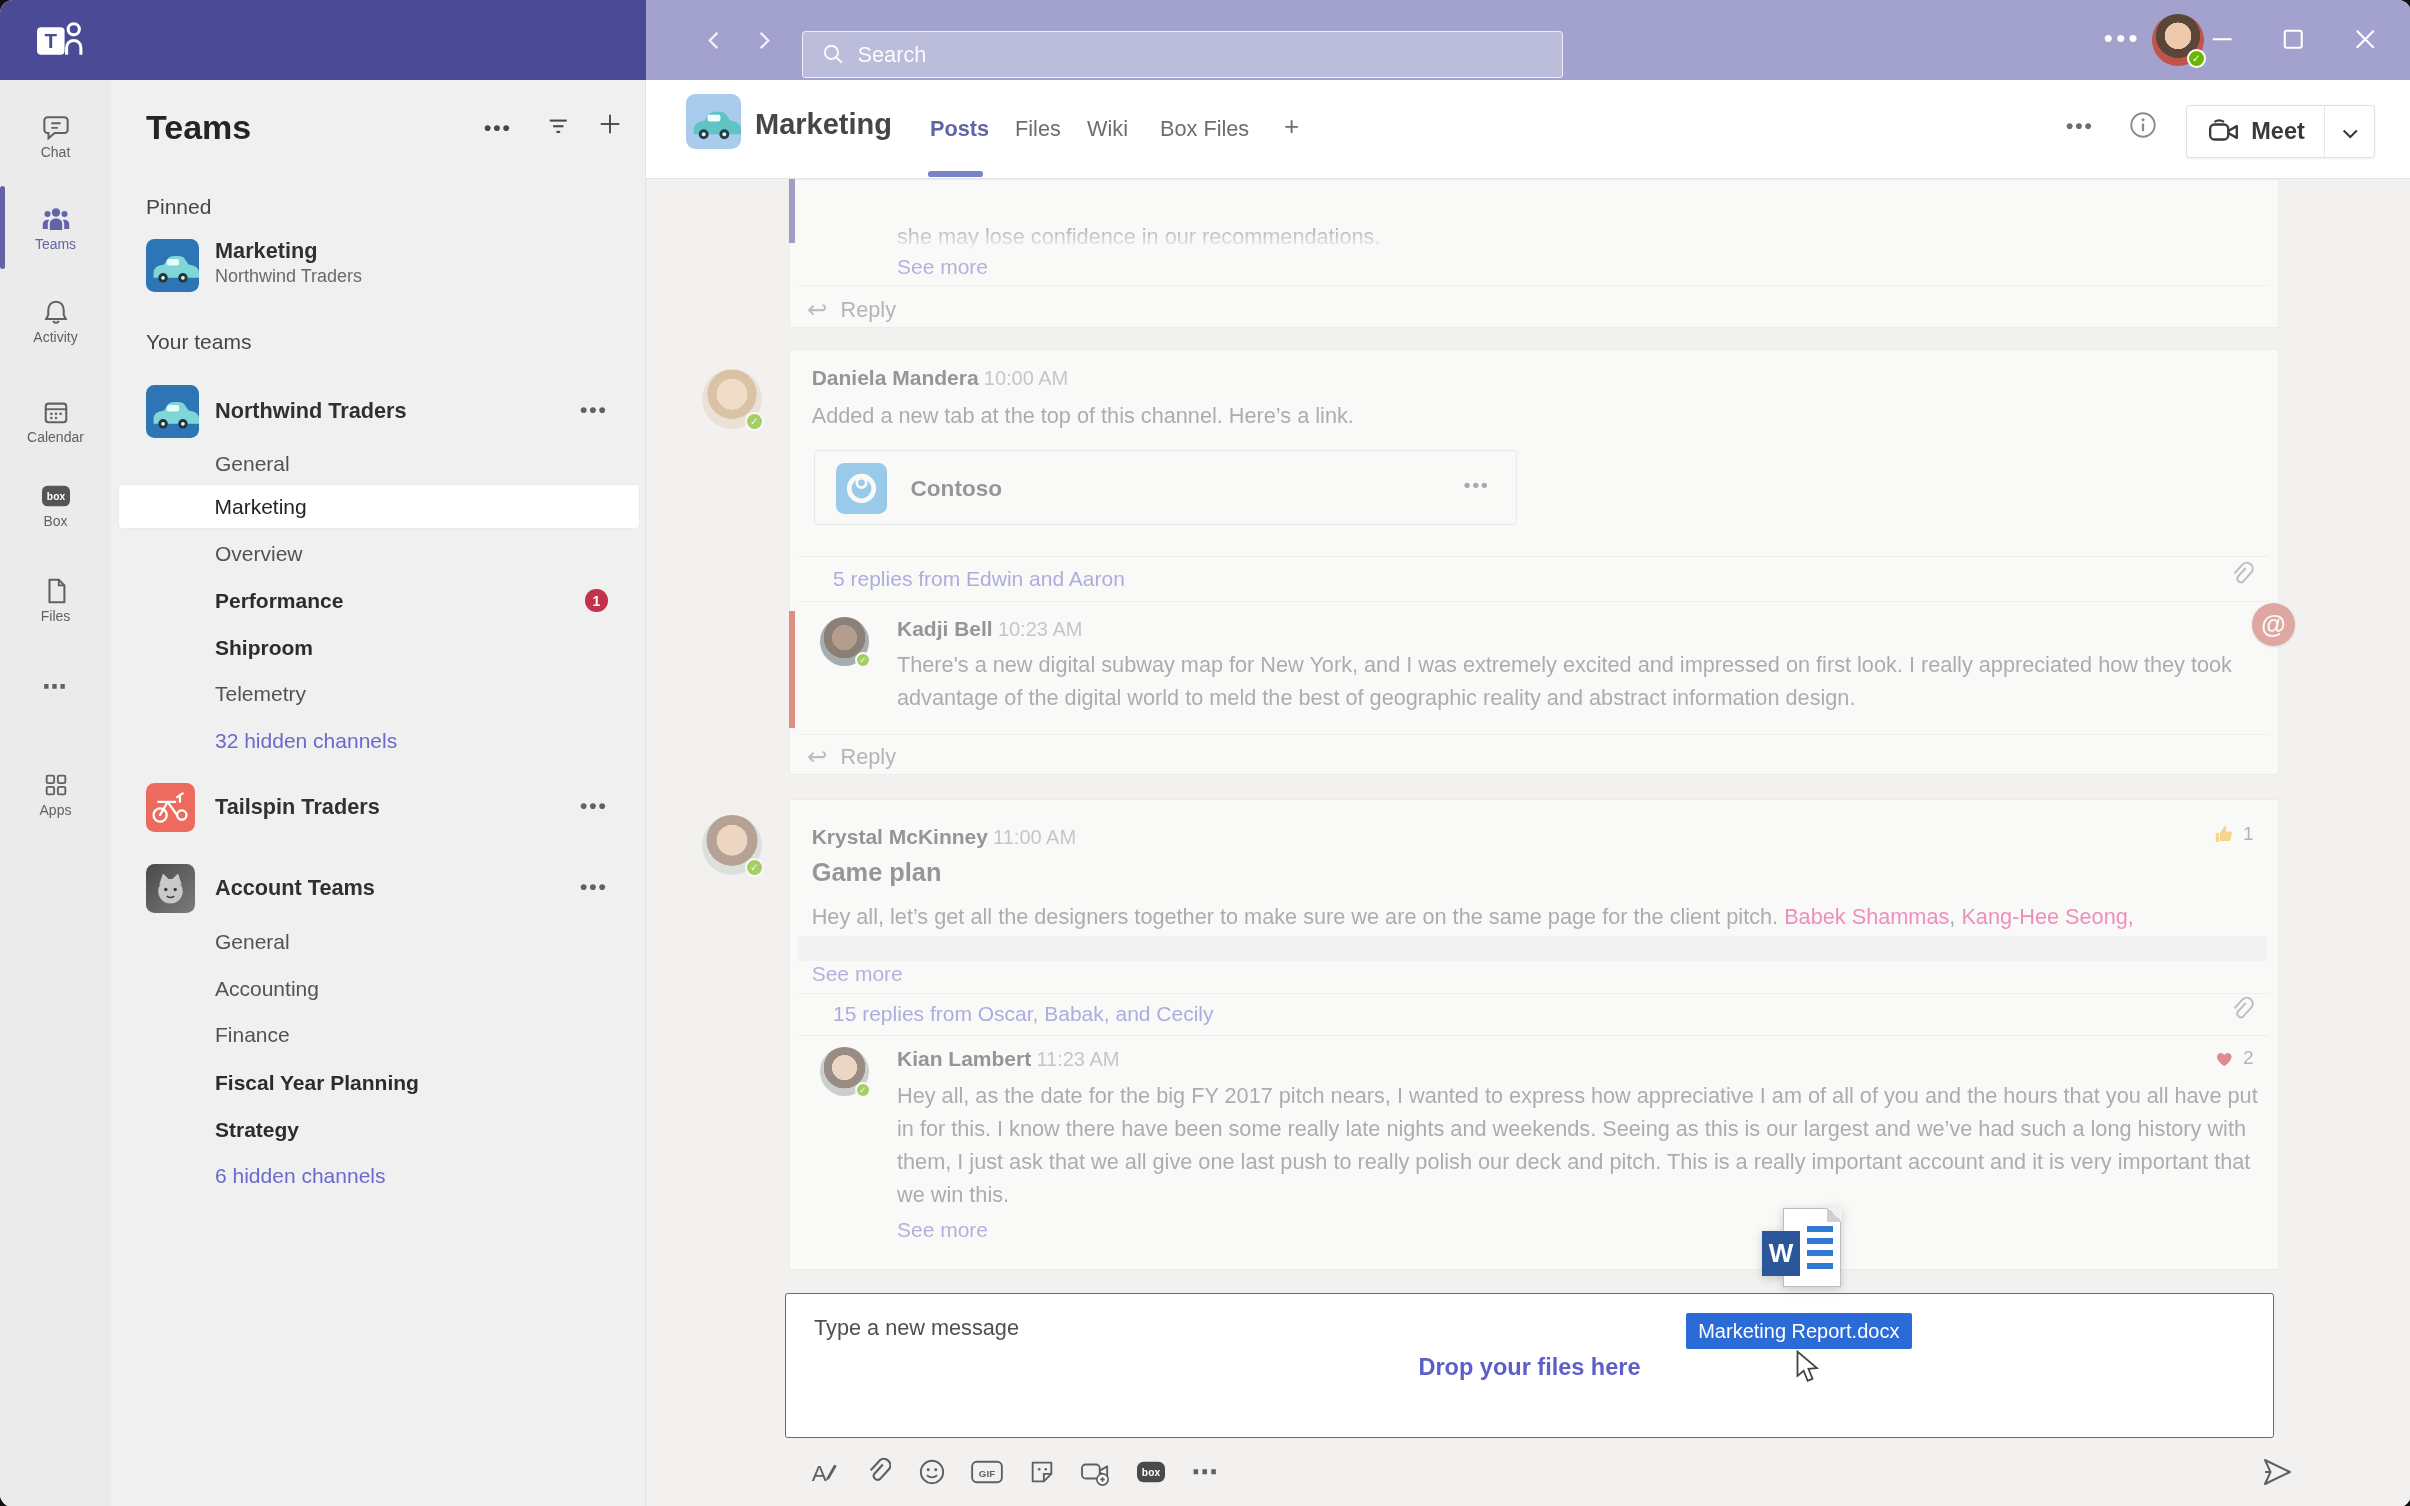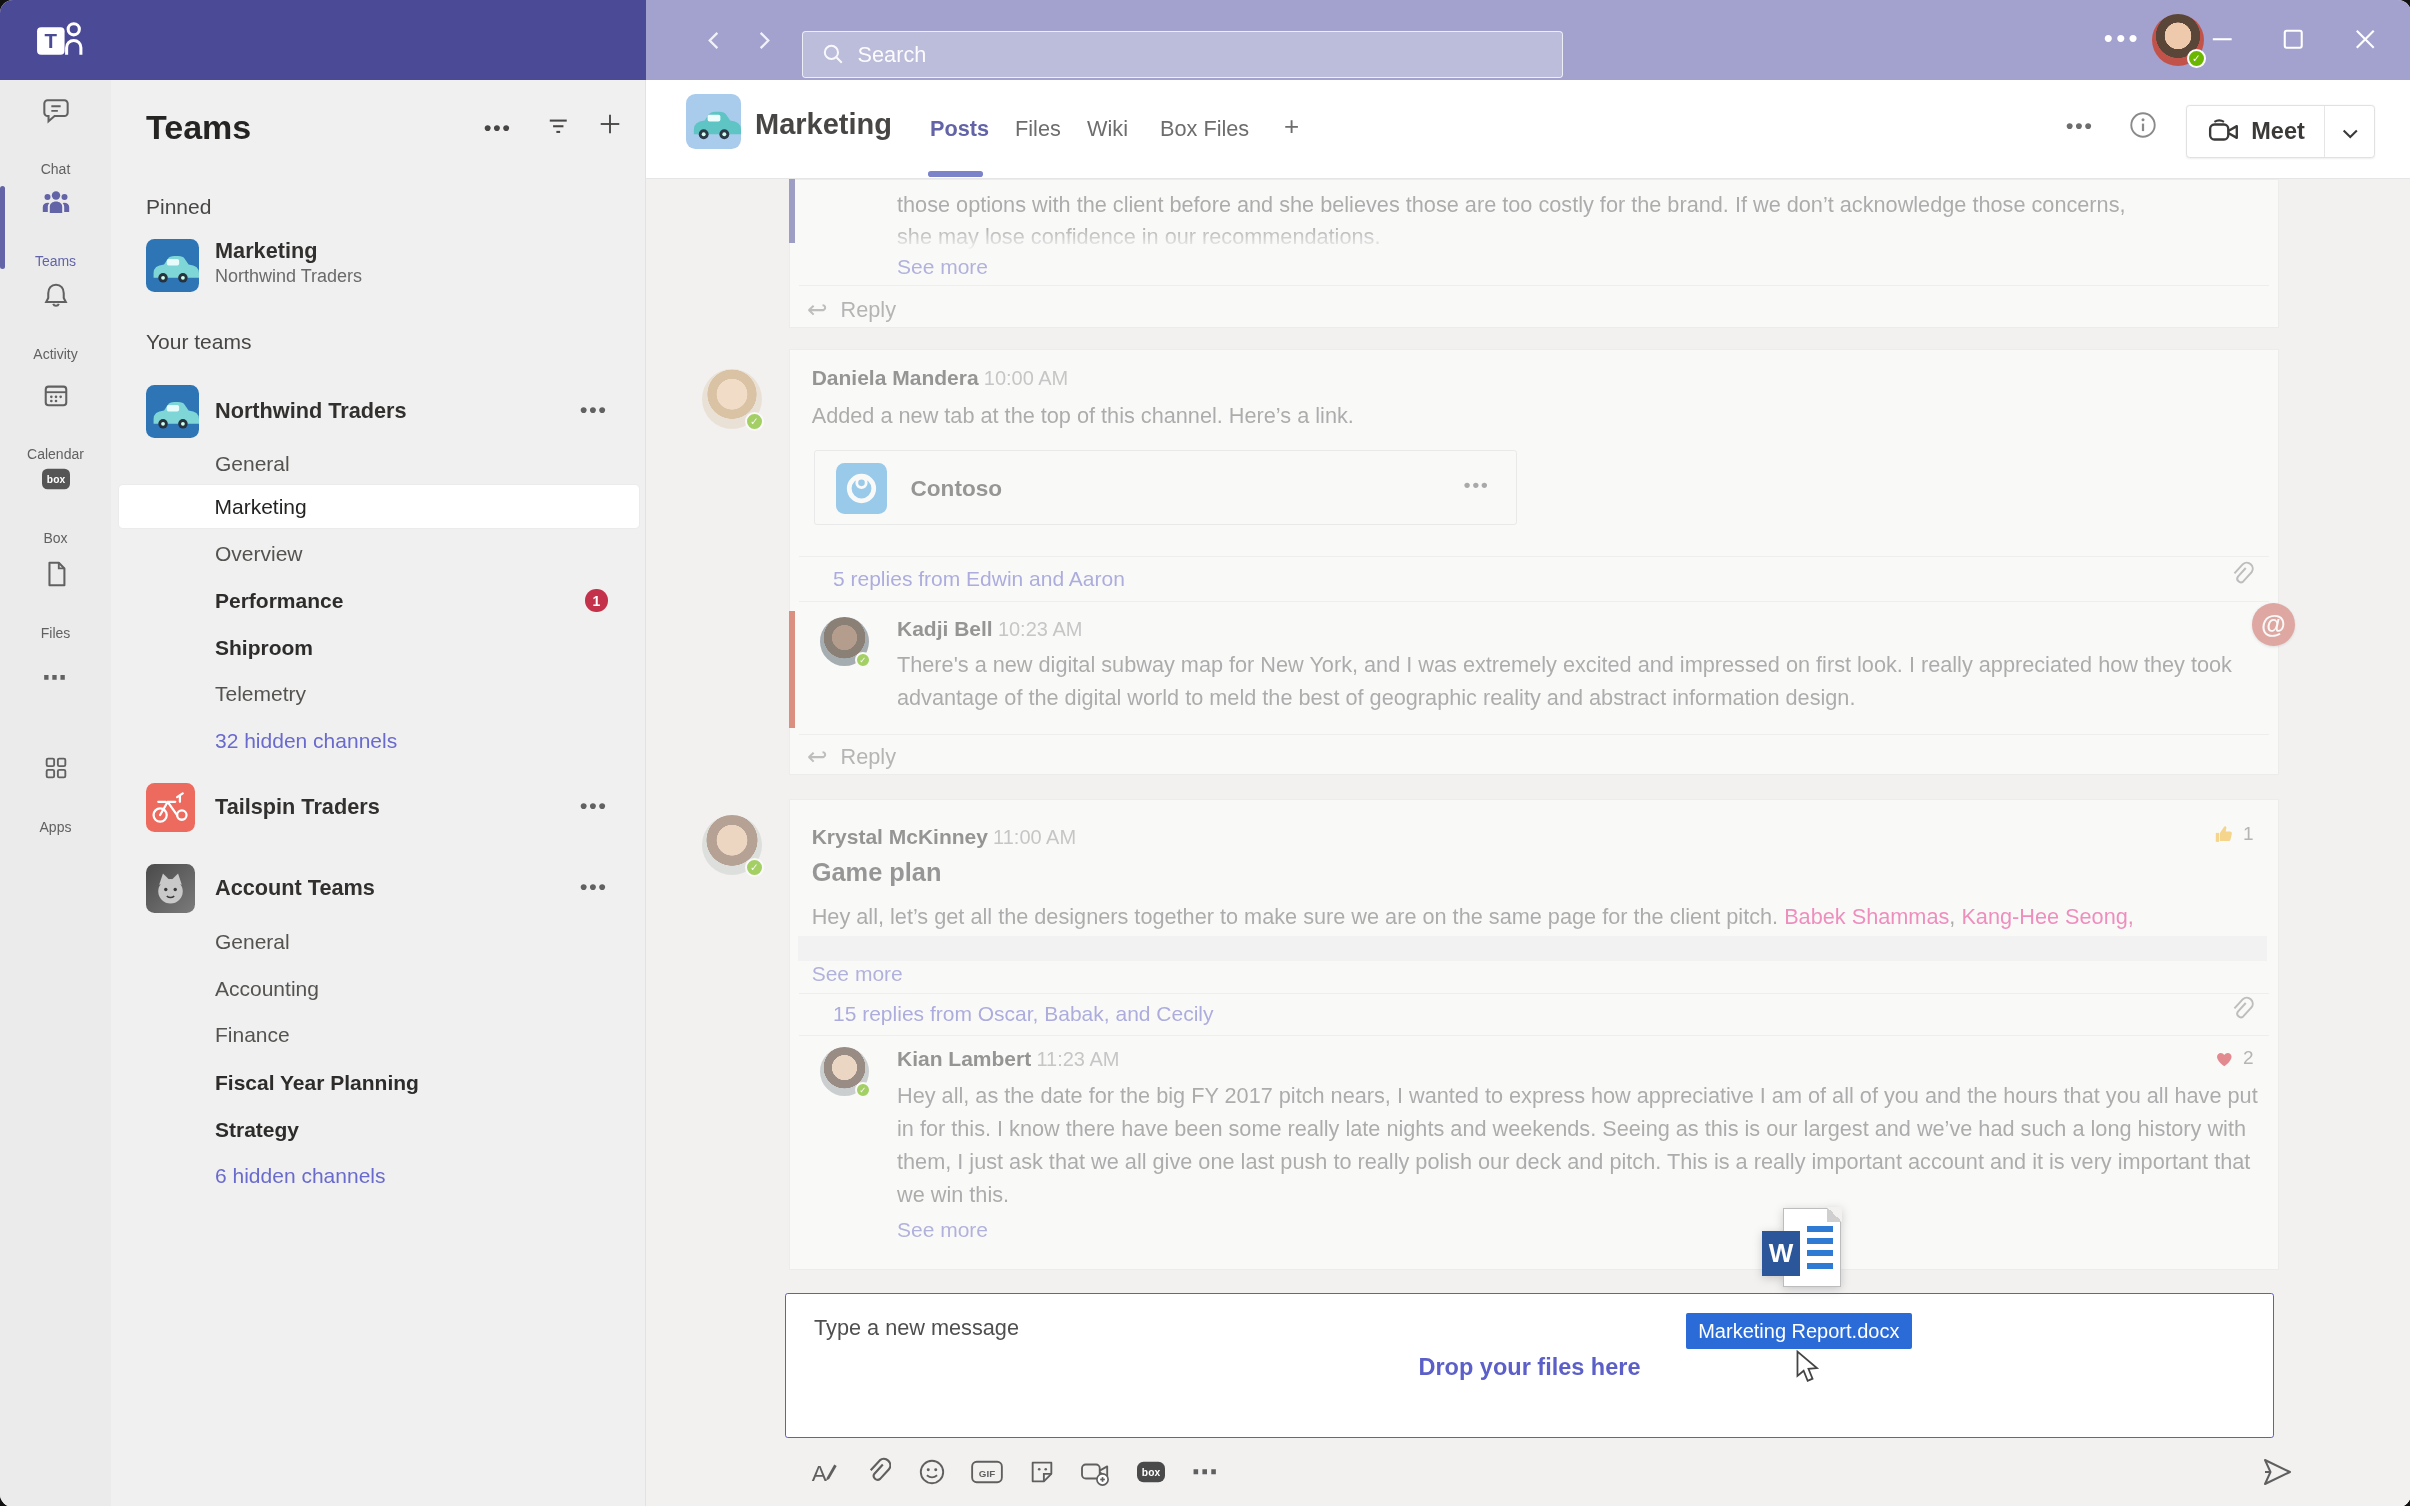--- a/index.html
+++ b/index.html
@@ -19,21 +19,21 @@
   .av-user{background:radial-gradient(circle at 50% 42%,#eec9ac 33%,#5a4638 34% 55%,#c2534b 56%);}
   .av-daniela{background:radial-gradient(circle at 50% 42%,#f0cdaa 33%,#caa36f 34% 53%,#e3d7c3 54%);}
   .av-kadji{background:radial-gradient(circle at 50% 42%,#8a6248 33%,#41301f 34% 55%,#6f7d84 56%);}
   .av-krystal{background:radial-gradient(circle at 50% 42%,#e8c1a0 33%,#8a6a52 34% 55%,#cfd3cf 56%);}
   .av-kian{background:radial-gradient(circle at 50% 42%,#e6c3a5 33%,#584437 34% 55%,#aeb6b9 56%);}
   .pres{position:absolute;right:-1.9px;bottom:-1.9px;width:19px;height:19px;border-radius:50%;background:#6bb700;border:2.8px solid #fff;display:flex;align-items:center;justify-content:center;color:#fff;font-size:10.4px;font-weight:bold;}
   
   .app{display:flex;height:1427px;}
   
   .rail{width:111px;background:#ebebeb;position:relative;flex:none;}
-  .rail-item{position:absolute;width:111px;height:81px;display:flex;flex-direction:column;align-items:center;justify-content:space-between;color:#616161;}
+  .rail-item{position:absolute;width:111px;height:81px;display:flex;flex-direction:column;align-items:center;justify-content:center;color:#616161;}
   .rail-item .lbl{font-size:14px;margin-top:3.8px;}
   .rail-item.active{color:#6264a7;}
   .rail-item.active .lbl{color:#6264a7;}
   .rail-bar{position:absolute;left:0;top:106px;width:4.7px;height:83px;background:#6264a7;border-radius:2.8px;}
   
   .sb{width:535px;background:#f0f0f0;border-right:0.9px solid #e2e2e2;position:relative;flex:none;}
   .sb-title{position:absolute;left:35px;top:28px;font-size:34px;font-weight:bold;color:#252423;}
   .sb-ico{position:absolute;top:36px;color:#484644;}
   .sec-lbl{position:absolute;left:35px;font-size:21px;color:#484644;}
   .team-row{position:absolute;left:0;width:535px;height:66px;}
@@ -393,21 +393,20 @@
             <polyline points="6,10 13,17 20,10" fill="none" stroke="#3b3a39" stroke-width="2.2"></polyline>
           </svg>
         </div>
       </div>
 
       <div class="msgs">
         <div class="faded">
 
           <div class="card" style="top:0px;height:149px">
             <div class="accentbar" style="top:-0.9px;height:64px"></div>
-            <div class="bodytxt" style="position:absolute;left:107px;top:7.5px;width:1367px">those options with the client before and she believes those are too costly for the brand. If we don’t acknowledge those concerns,</div>
             <div class="bodytxt fadeline" style="position:absolute;left:107px;top:40px;width:1367px">she may lose confidence in our recommendations.</div>
             <div class="seemore" style="position:absolute;left:107px;top:75px">See more</div>
             <div class="divider" style="top:105px"></div>
             <div class="replyrow" style="position:absolute;left:17px;top:115px">
               <span class="arr">↩</span>
               <span>Reply</span>
             </div>
           </div>
 
           <div class="outav av av-daniela" style="left:56px;top:190px">

